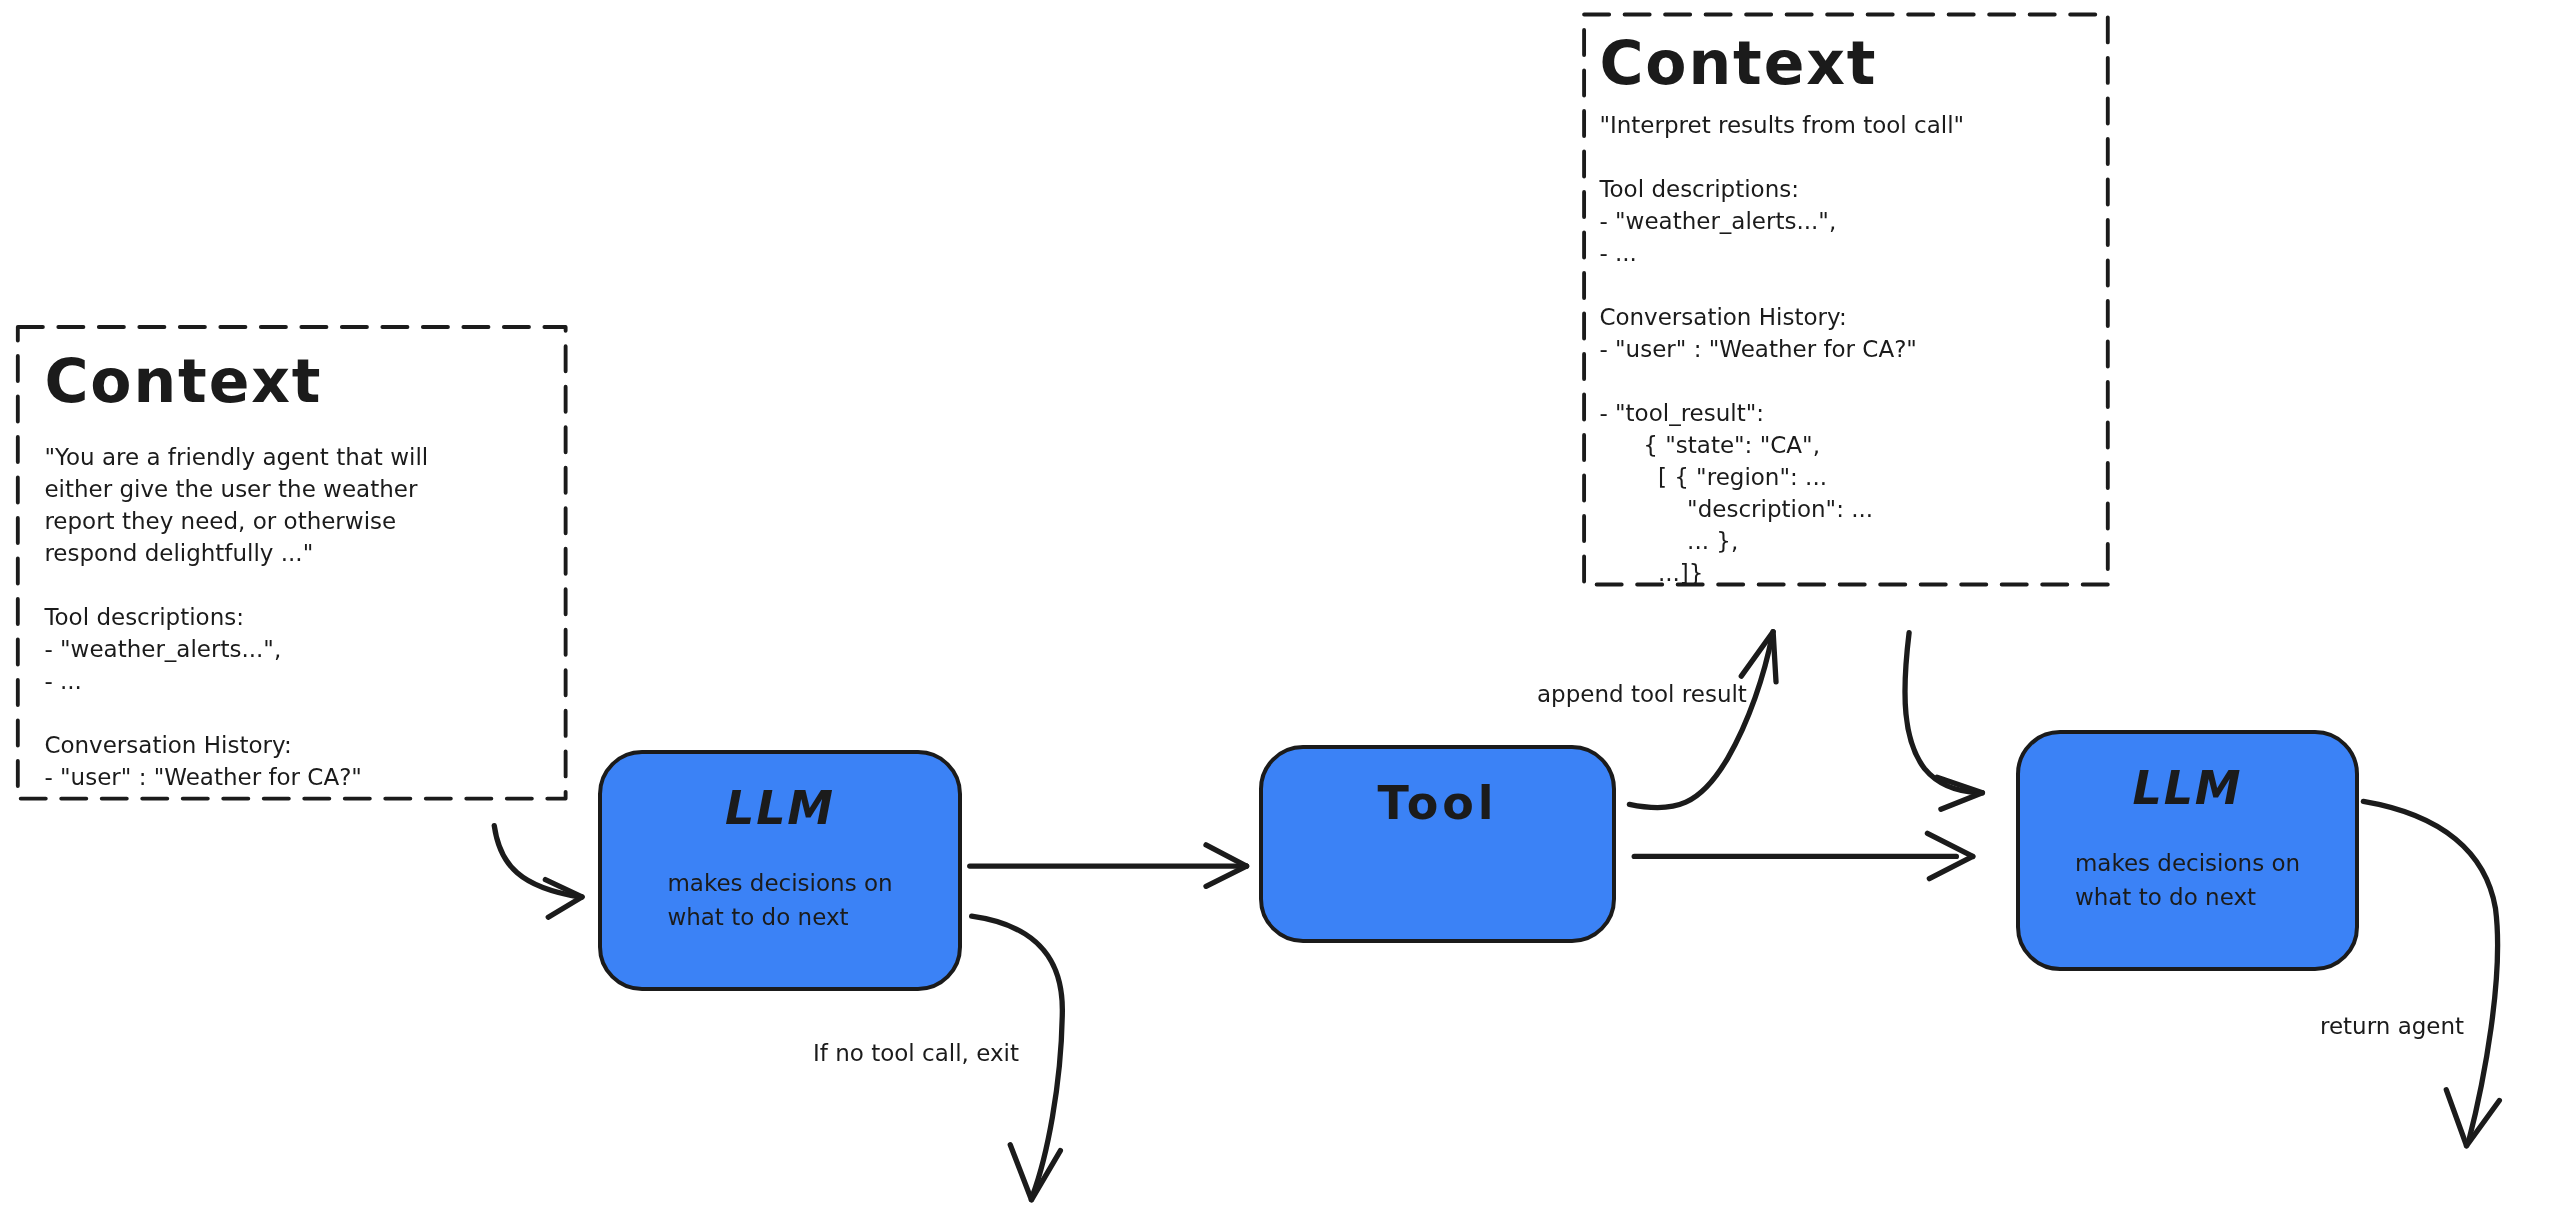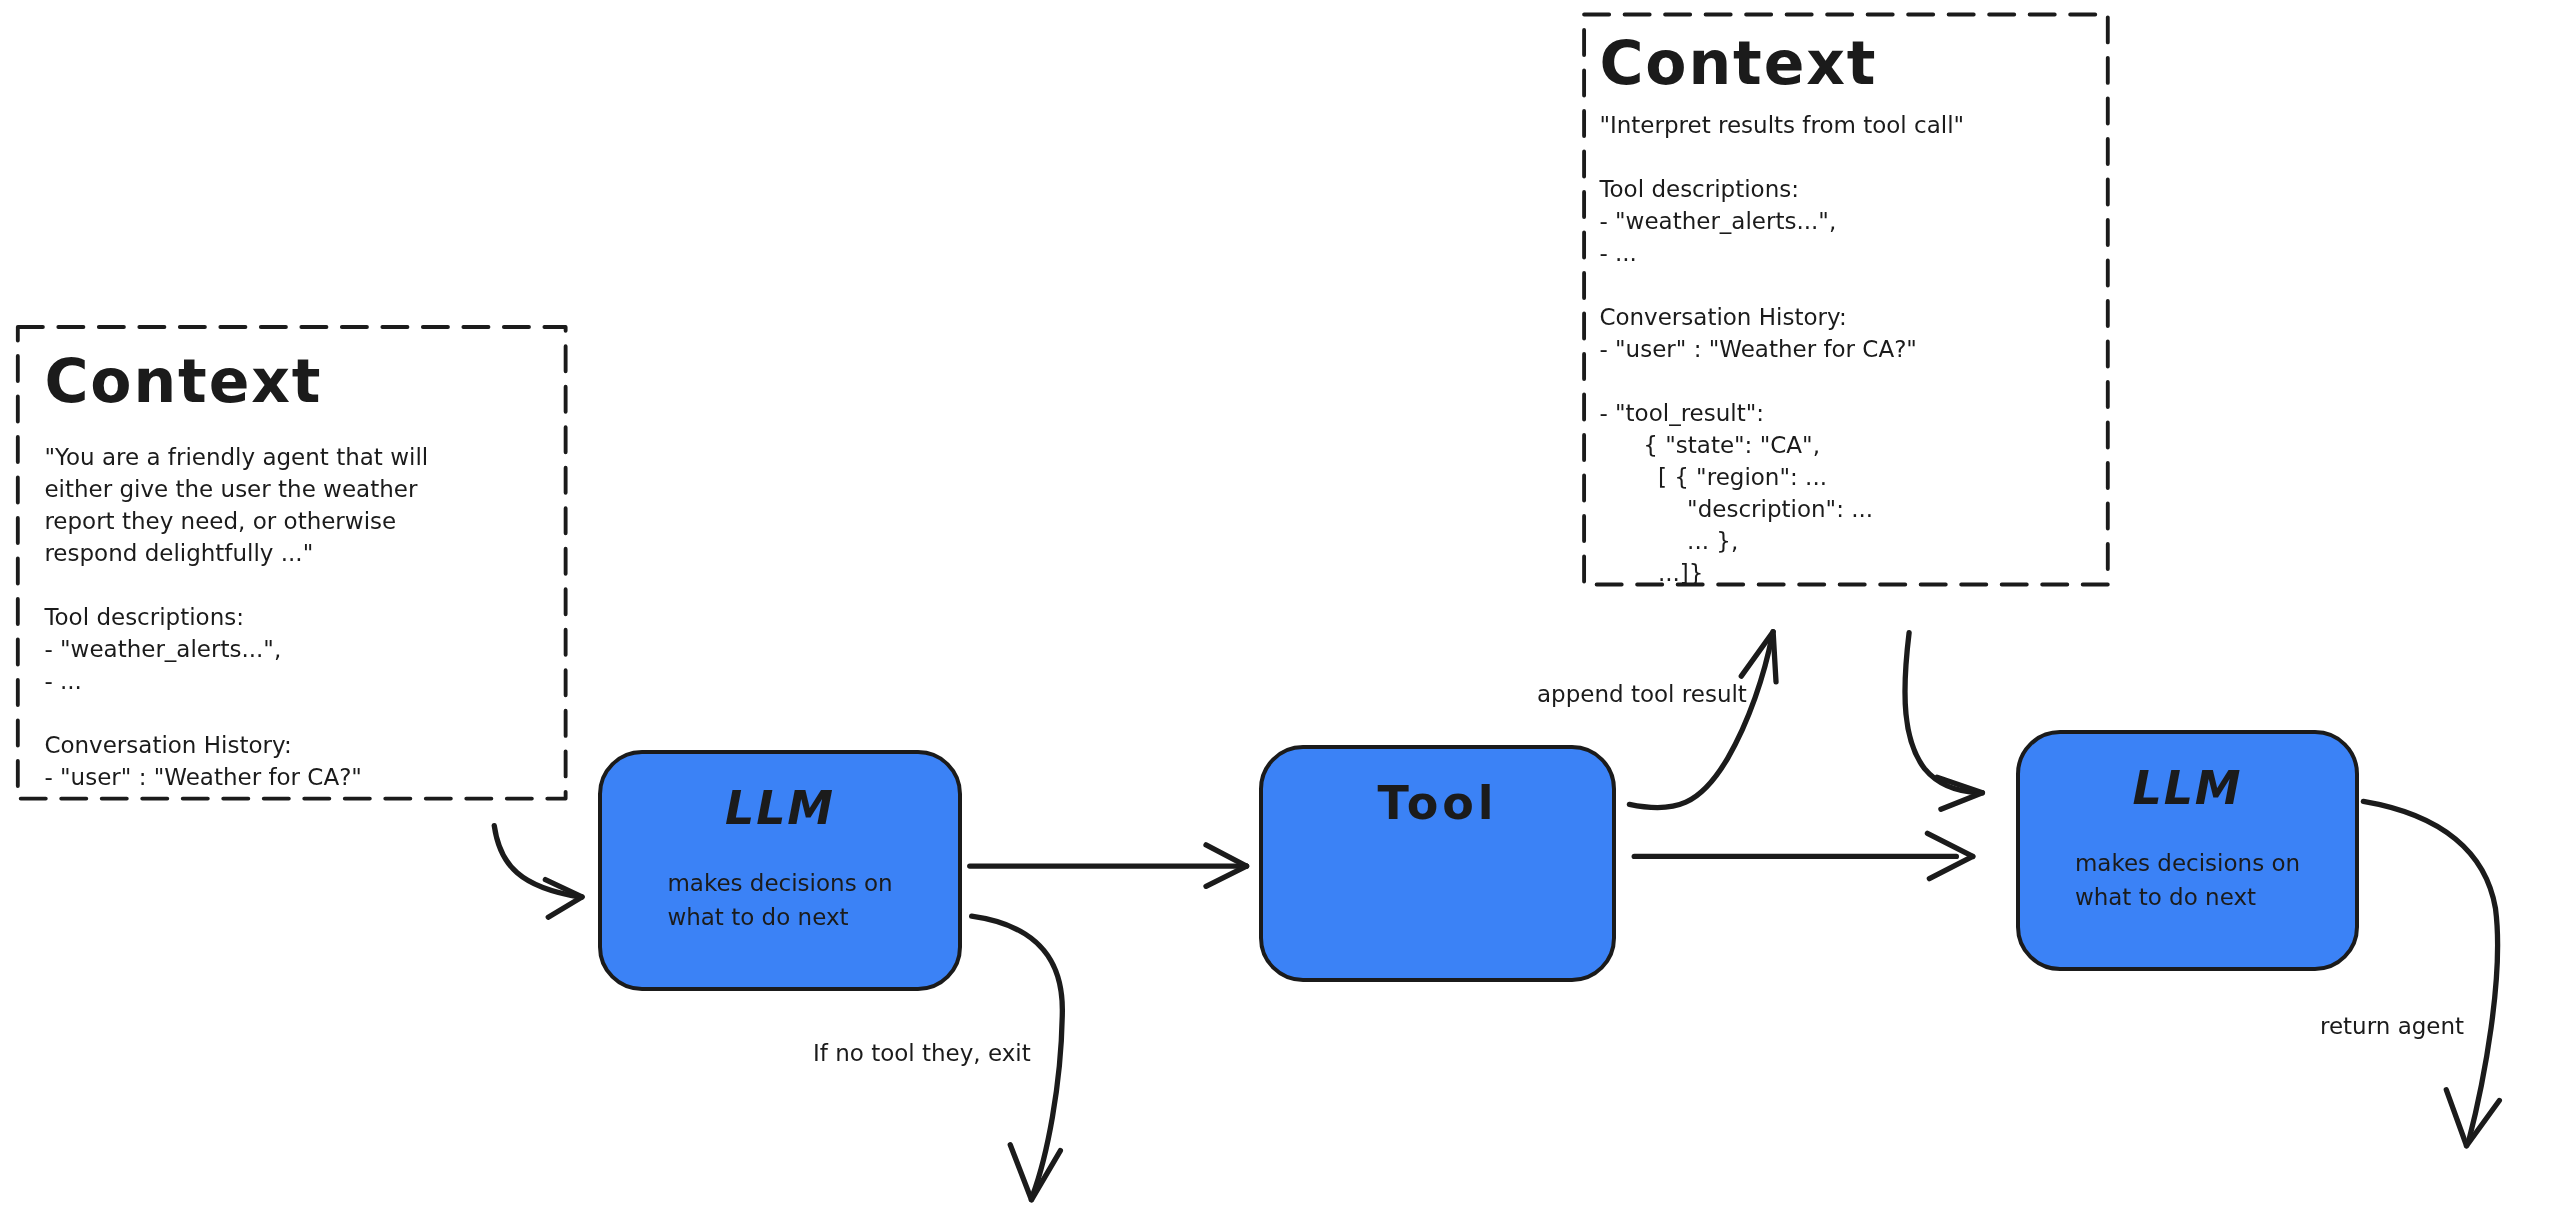--- a/index.html
+++ b/index.html
@@ -66,21 +66,21 @@
   }
   .node-title.italic { font-style: italic; }
   .node-sub {
     margin-top: 31px;
     font-size: 23px;
     line-height: 34px;
     white-space: pre;
     text-align: left;
   }
   #llm1 { left: 598px; top: 750px; width: 364px; height: 241px; }
-  #tool { left: 1259px; top: 745px; width: 357px; height: 237px; }
+  #tool { left: 1259px; top: 745px; width: 357px; height: 198px; }
   #llm2 { left: 2016px; top: 730px; width: 343px; height: 241px; }
   #tool .node-title { letter-spacing: 3.9px; }
 
   .edge-label {
     position: absolute;
     font-size: 23px;
     white-space: nowrap;
   }
   #label-append { left: 1537px; top: 681px; }
   #label-exit   { left: 813px;  top: 1040px; }
@@ -183,17 +183,17 @@
     <div class="node-title">Tool</div>
   </div>
 
   <div class="node" id="llm2">
     <div class="node-title italic">LLM</div>
     <div class="node-sub">makes decisions on
 what to do next</div>
   </div>
 
   <div class="edge-label" id="label-append">append tool result</div>
-  <div class="edge-label" id="label-exit">If no tool they, exit</div>
+  <div class="edge-label" id="label-exit">If no tool call, exit</div>
   <div class="edge-label" id="label-return">return agent</div>
 
 </div>
 
 
 </body></html>

